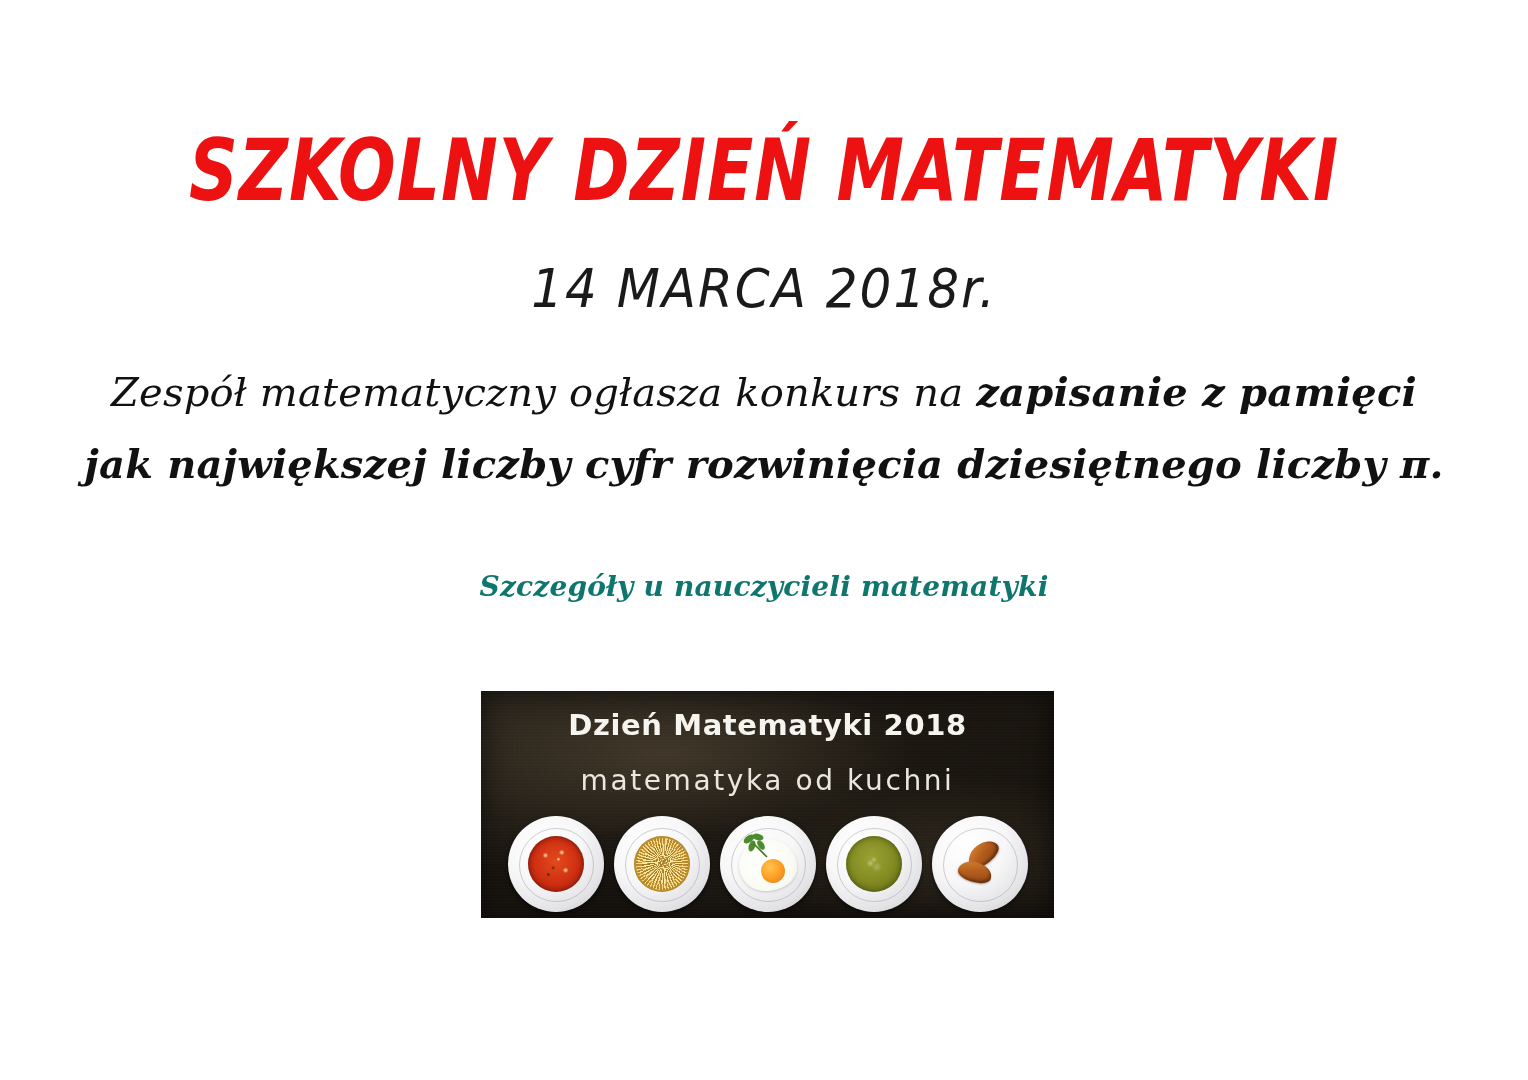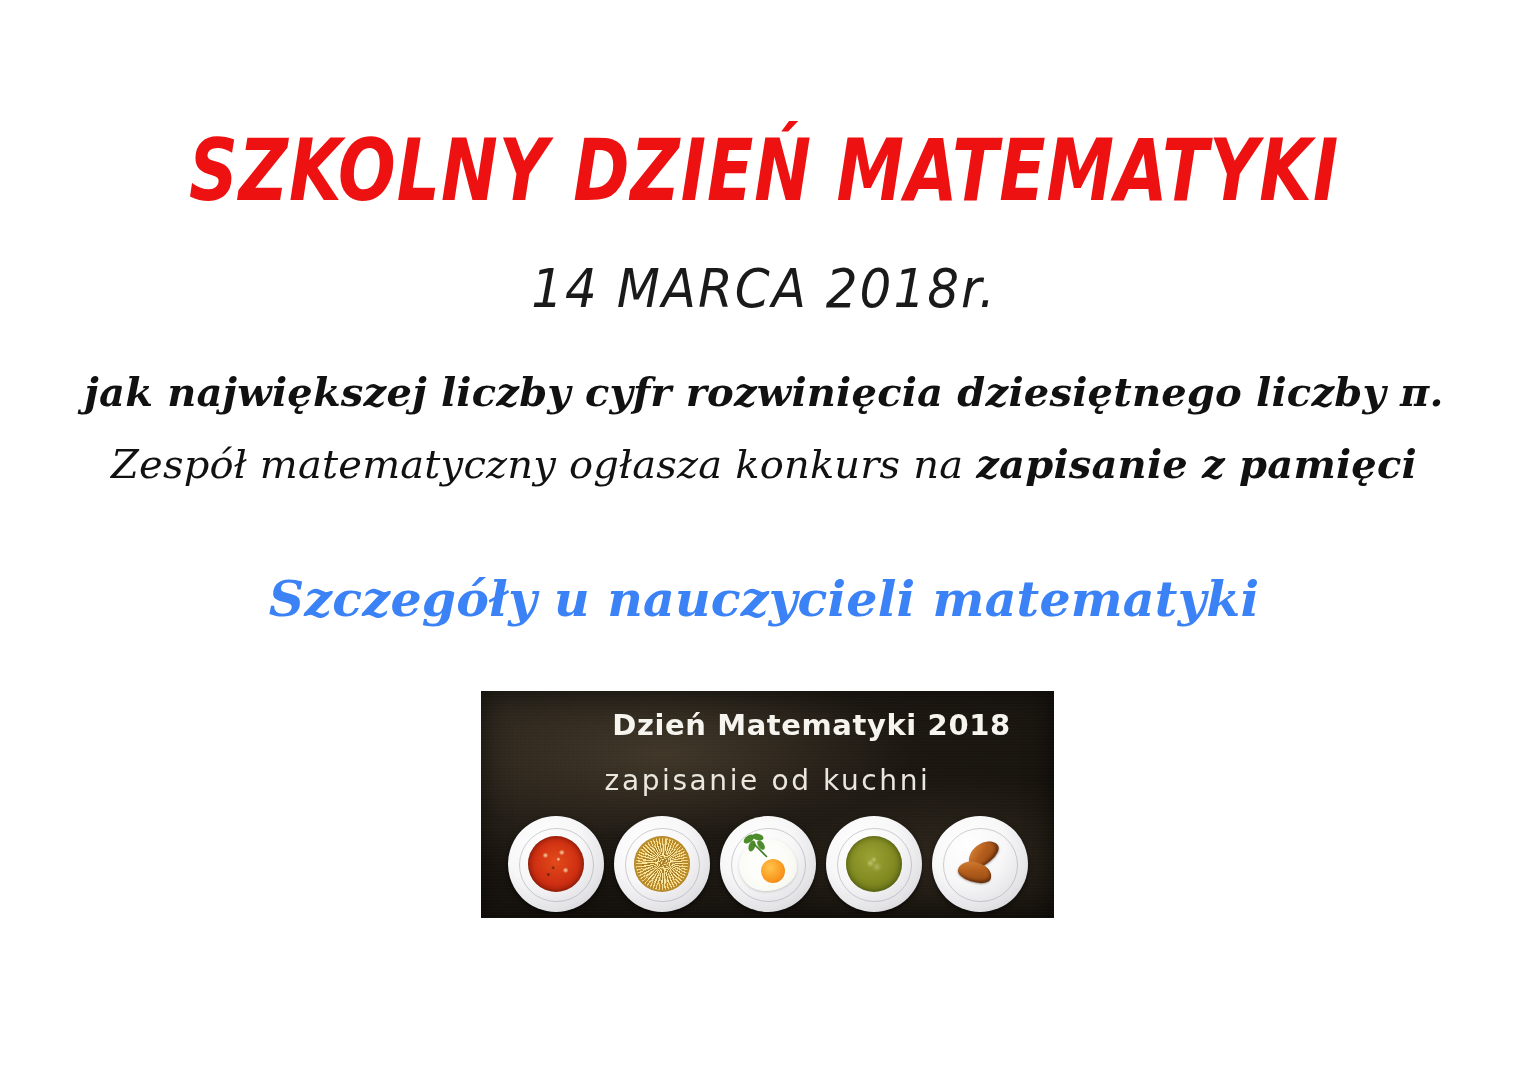--- a/index.html
+++ b/index.html
@@ -93,22 +93,22 @@
   
   .details-line {
     position: absolute;
     top: 570px;
     left: 0;
     width: 1528px;
     text-align: center;
     font-family: "DejaVu Serif", serif;
     font-style: italic;
     font-weight: bold;
-    font-size: 49px;
-    color: #3b82f6;
+    font-size: 28px;
+    color: #0f766e;
     white-space: nowrap;
     letter-spacing: 0.2px;
   }
 
   
   .banner {
     position: absolute;
     left: 481px;
     top: 691px;
     width: 573px;
@@ -137,21 +137,20 @@
     top: 17px;
     left: 0;
     width: 573px;
     text-align: center;
     color: #f6f4ef;
     font-family: "DejaVu Sans", sans-serif;
     font-weight: bold;
     font-size: 29px;
     letter-spacing: 0.6px;
     white-space: nowrap;
-    margin-left: 44px;
   }
   .banner-subtitle {
     position: absolute;
     top: 73px;
     left: 0;
     width: 573px;
     text-align: center;
     color: #eae7e0;
     font-family: "DejaVu Sans", sans-serif;
     font-weight: normal;
@@ -331,36 +330,36 @@
 </head>
 <body>
 
 <div class="poster">
 
   <div class="title">SZKOLNY DZIEŃ MATEMATYKI</div>
 
   <div class="date-line">14 MARCA 2018r.</div>
 
   <div class="body-block">
+    <div class="body-line line1">
+      <span>Zespół matematyczny ogłasza konkurs na </span><span class="em">zapisanie z pamięci</span>
+    </div>
     <div class="body-line line2">
       <span>jak największej liczby cyfr rozwinięcia dziesiętnego liczby </span><span class="pi-glyph">π.</span>
     </div>
-    <div class="body-line line1">
-      <span>Zespół matematyczny ogłasza konkurs na </span><span class="em">zapisanie z pamięci</span>
-    </div>
   </div>
 
   <div class="details-line">Szczegóły u nauczycieli matematyki</div>
 
   <div class="banner">
     <div class="banner-grain"></div>
 
     <div class="banner-title">Dzień Matematyki 2018</div>
 
-    <div class="banner-subtitle">zapisanie od kuchni</div>
+    <div class="banner-subtitle">matematyka od kuchni</div>
 
     <div class="plates">
 
       <div class="plate">
         <div class="food soup-red"></div>
       </div>
 
       <div class="plate">
         <div class="food pasta"></div>
       </div>

